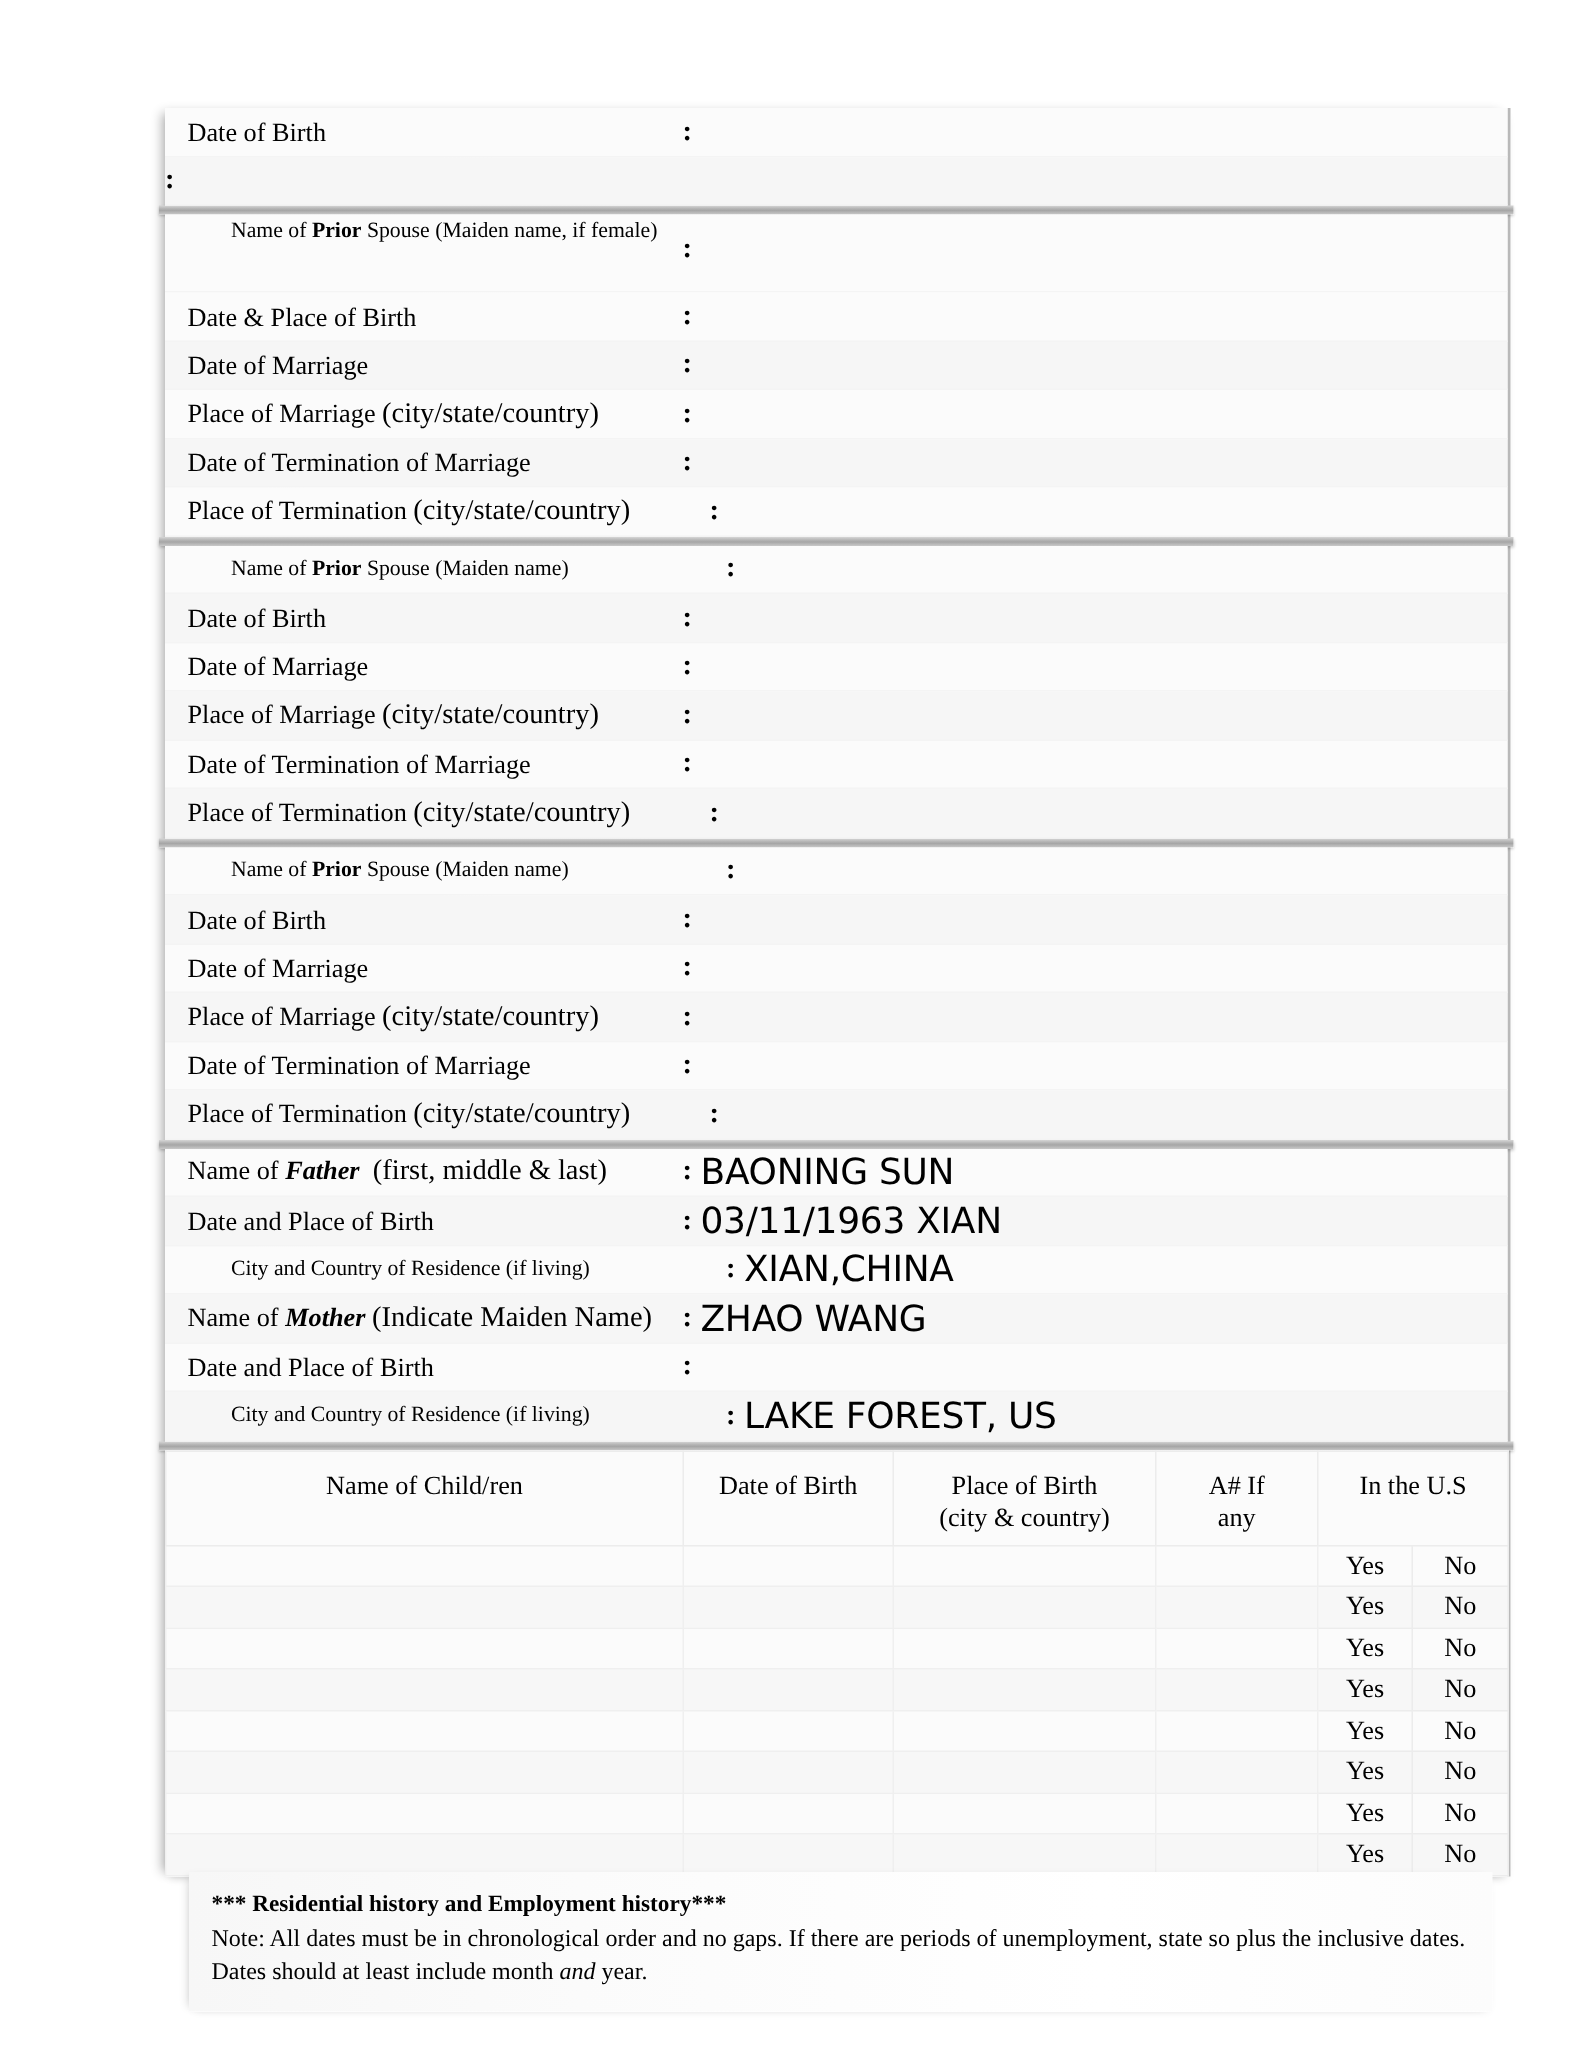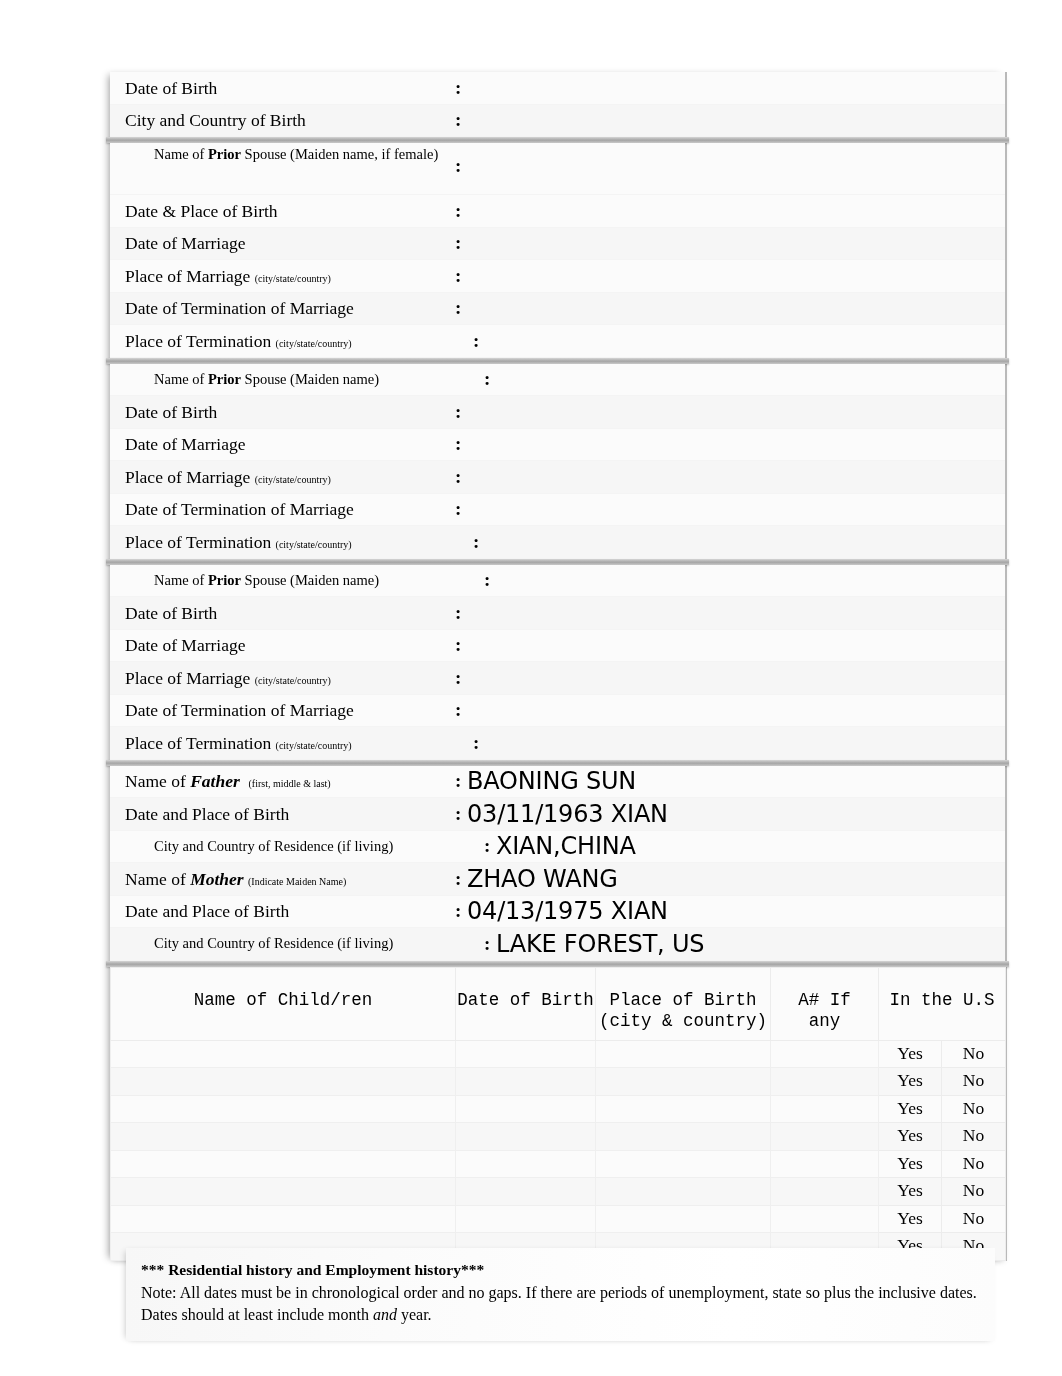--- a/index.html
+++ b/index.html
@@ -44,21 +44,21 @@
   }
 
   .lbl {
     width: 330px;
     padding-left: 15px;
     font-size: 17.5px;
     line-height: 1.15;
     white-space: normal;
   }
   .lbl.small { font-size: 14.5px; padding-left: 44px; }
-  .lbl .sm { font-size: 10px; }
+  .lbl .sm { font-size: 19px; }
   .lbl b { font-weight: bold; }
   .lbl i { font-weight: bold; }
 
   .colon {
     width: 14px;
     font-size: 19px;
     text-align: left;
     font-weight: bold;
     flex: 0 0 auto;
   }
@@ -116,23 +116,22 @@
     vertical-align: top;
     height: 26.5px;
     background: #fbfbfb;
   }
   #children-table tr:nth-child(even) th,
   #children-table tr:nth-child(even) td { background: #f7f7f7; }
 
   #children-table th.hd {
     height: 50px;
     vertical-align: top;
-    padding-top: 22px;
+    padding-top: 12px;
     line-height: 1.2;
-    font-family: Liberation Mono, monospace;
   }
   #children-table td.yn {
     font-size: 17.5px;
     line-height: 1.45;
   }
   #children-table td.blank { border-color: #efefef; }
 
   
   #footer-note {
     position: absolute;
@@ -154,21 +153,20 @@
 <body>
 
 <div id="form-sheet">
 
   <div class="row">
     <span class="lbl"><span>Date of Birth</span></span>
     <span class="colon">:</span>
     <span class="val"></span>
   </div>
   <div class="row alt">
-    <span class="lbl"><span>City and Country of Birth</span></span>
     <span class="colon">:</span>
     <span class="val"></span>
   </div>
 
   <div class="divider"></div>
 
   <div class="row tall">
     <span class="lbl small"><span>Name of </span><b>Prior</b><span> Spouse (Maiden name, if female)</span></span>
     <span class="rowtall-colon">:</span>
     <span class="val" style="margin-left:28px"></span>
@@ -283,21 +281,20 @@
     <span class="val">XIAN,CHINA</span>
   </div>
   <div class="row parent alt">
     <span class="lbl"><span>Name of </span><i>Mother</i>&nbsp;<span class="sm">(Indicate Maiden Name)</span></span>
     <span class="colon">:</span>
     <span class="val">ZHAO WANG</span>
   </div>
   <div class="row parent">
     <span class="lbl"><span>Date and Place of Birth</span></span>
     <span class="colon">:</span>
-    <span class="val">04/13/1975 XIAN</span>
   </div>
   <div class="row parent alt">
     <span class="lbl small"><span>City and Country of Residence (if living)</span></span>
     <span class="colon">:</span>
     <span class="val">LAKE FOREST, US</span>
   </div>
 
   <div class="divider"></div>
 
   <table id="children-table">

